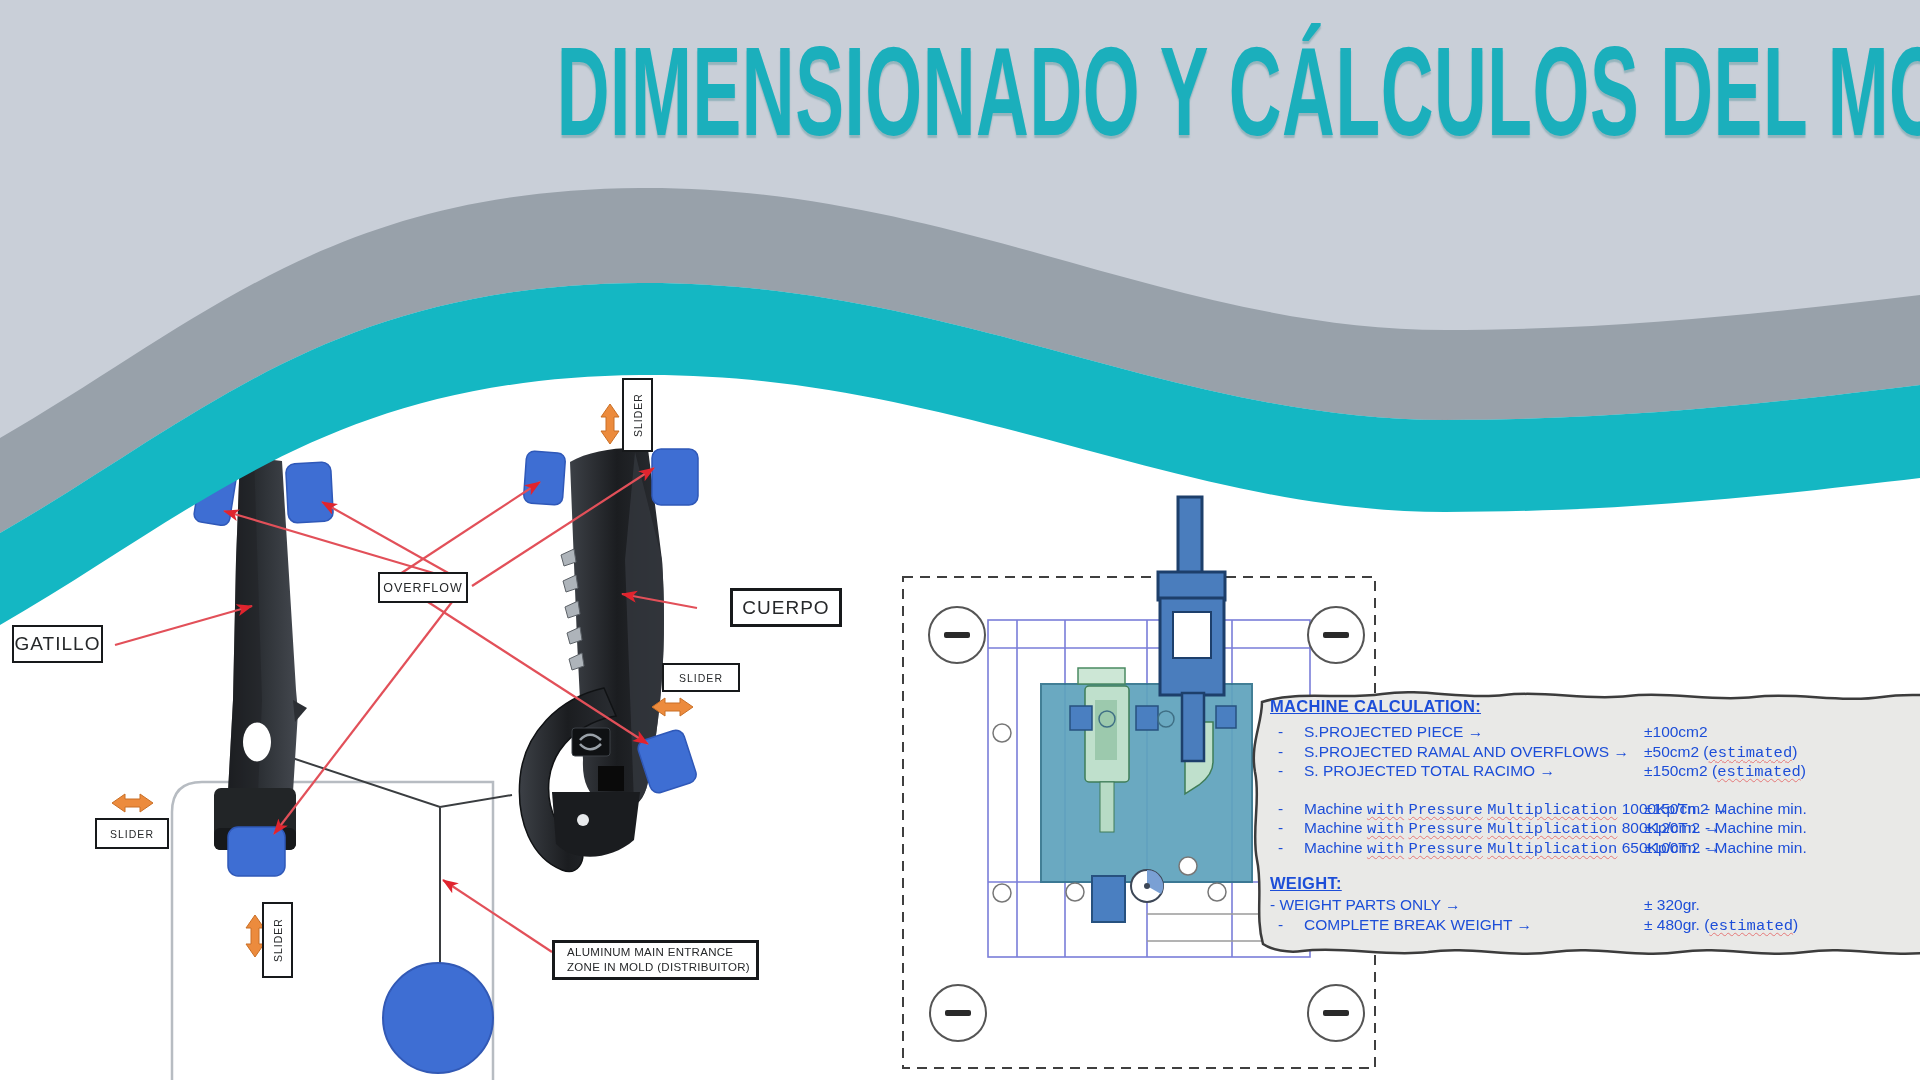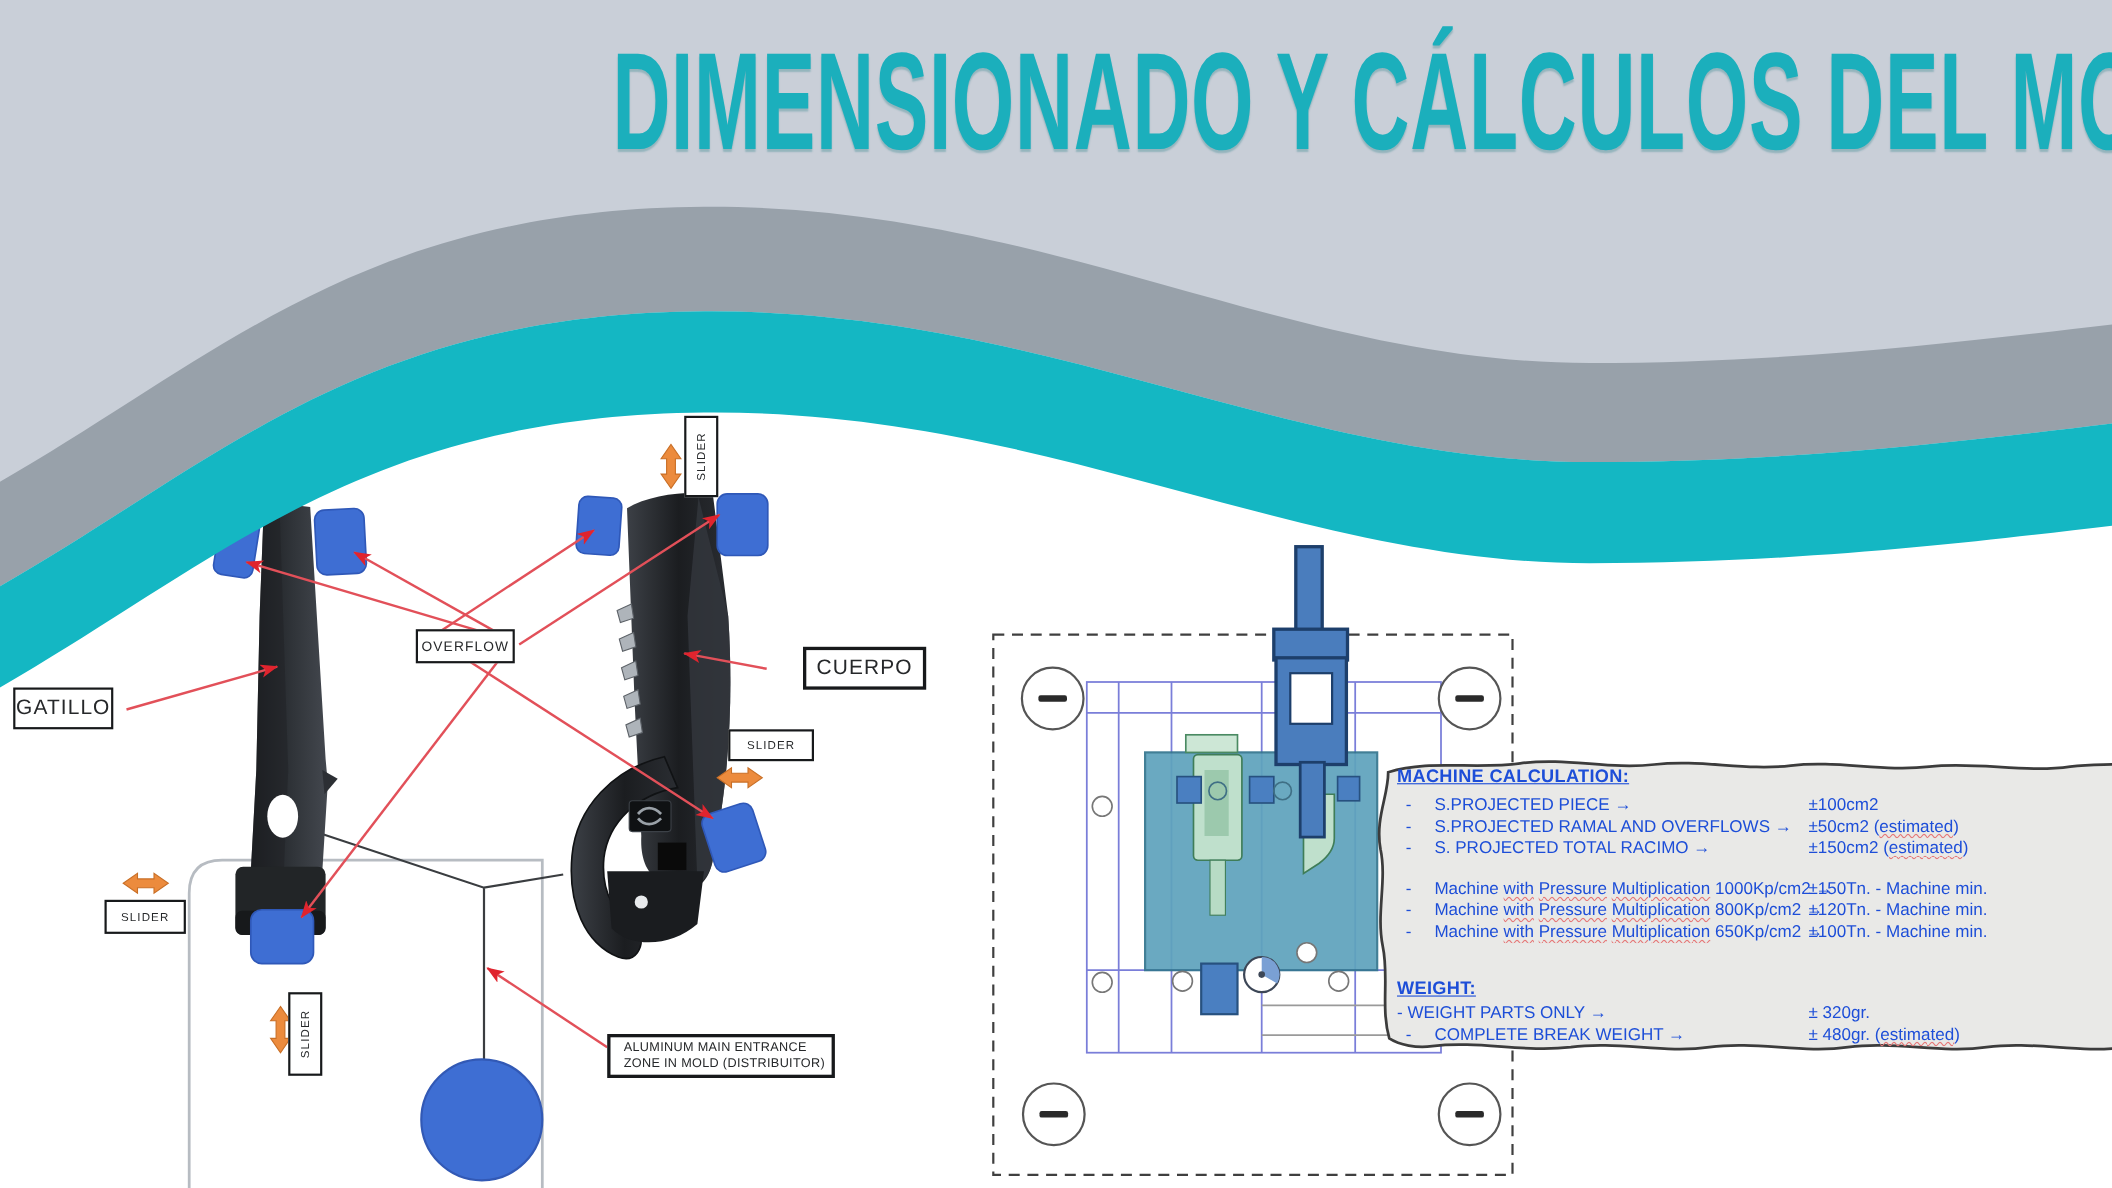--- a/index.html
+++ b/index.html
@@ -27,28 +27,28 @@
   #lbl-slider-bottom{left:262px;top:902px;width:31px;height:76px;font-size:10.5px;letter-spacing:1px;}
   #lbl-aluminum{left:552px;top:940px;width:207px;height:40px;font-size:11.5px;border-width:3px;
       justify-content:flex-start;padding-left:12px;text-align:left;line-height:1.3;letter-spacing:.3px;}
   
   .calc{position:absolute;z-index:3;left:1262px;top:689px;width:650px;color:#1d4ed8;
         font-size:15.5px;box-sizing:border-box;padding:8px 0 0 8px;}
   .calc-h{font-size:16.5px;font-weight:bold;text-decoration:underline;letter-spacing:.3px;}
   .calc-rows{margin-top:7px;}
   .calc-rows.gap{margin-top:18px;}
   .calc-rows.small-gap{margin-top:3px;text-align:right;}
-  .calc-weight-h{margin-top:32px;}
+  .calc-weight-h{margin-top:16px;}
   .calc-row{position:relative;height:19.5px;white-space:nowrap;}
   .calc-row .bullet{position:absolute;left:8px;}
   .calc-row .lbl{position:absolute;left:34px;}
   .calc-row .lbl.noindent{left:0px;}
   .calc-row .val{position:absolute;left:374px;}
   .sq{text-decoration:underline;text-decoration-style:wavy;text-decoration-color:#e57878;
-      text-decoration-thickness:1px;text-underline-offset:2px;}
+      text-decoration-thickness:1px;text-underline-offset:2px;font-family:Liberation Mono, monospace;}
 </style>
 </head>
 <body>
 
 <div class="stage">
 
   <svg id="diagram-svg" width="1920" height="1080" viewBox="0 0 1920 1080">
     <defs>
       <marker id="arrR" markerWidth="18" markerHeight="14" refX="15" refY="6" orient="auto" markerUnits="userSpaceOnUse">
         <path d="M0,0 L16,6 L0,12 L4,6 Z" fill="#e0242e"></path>

